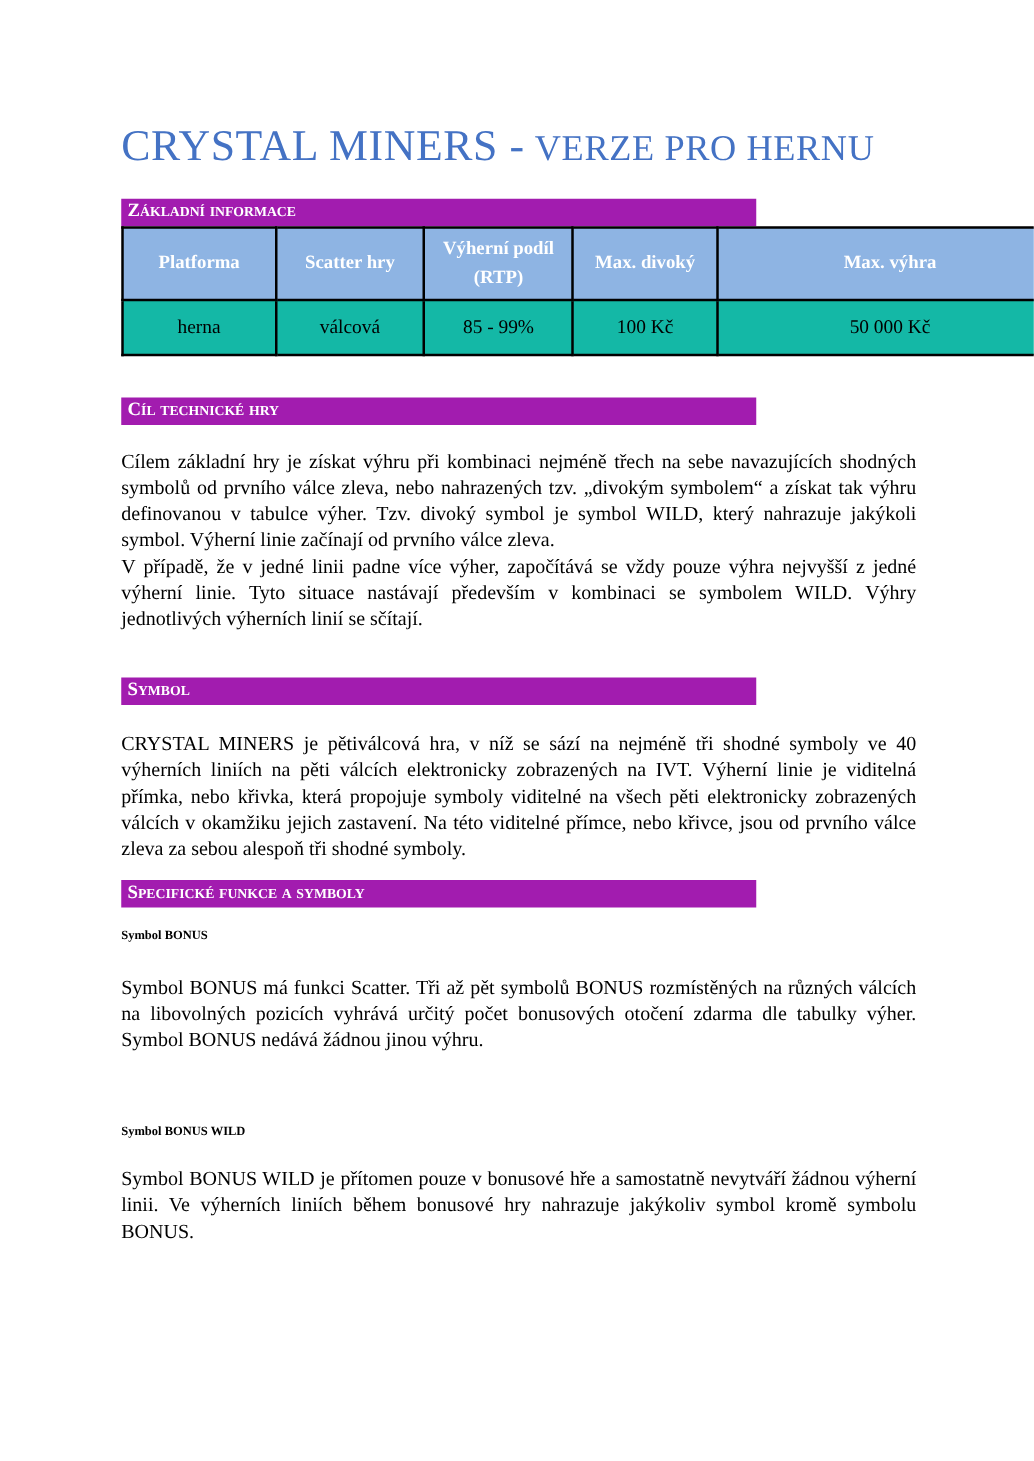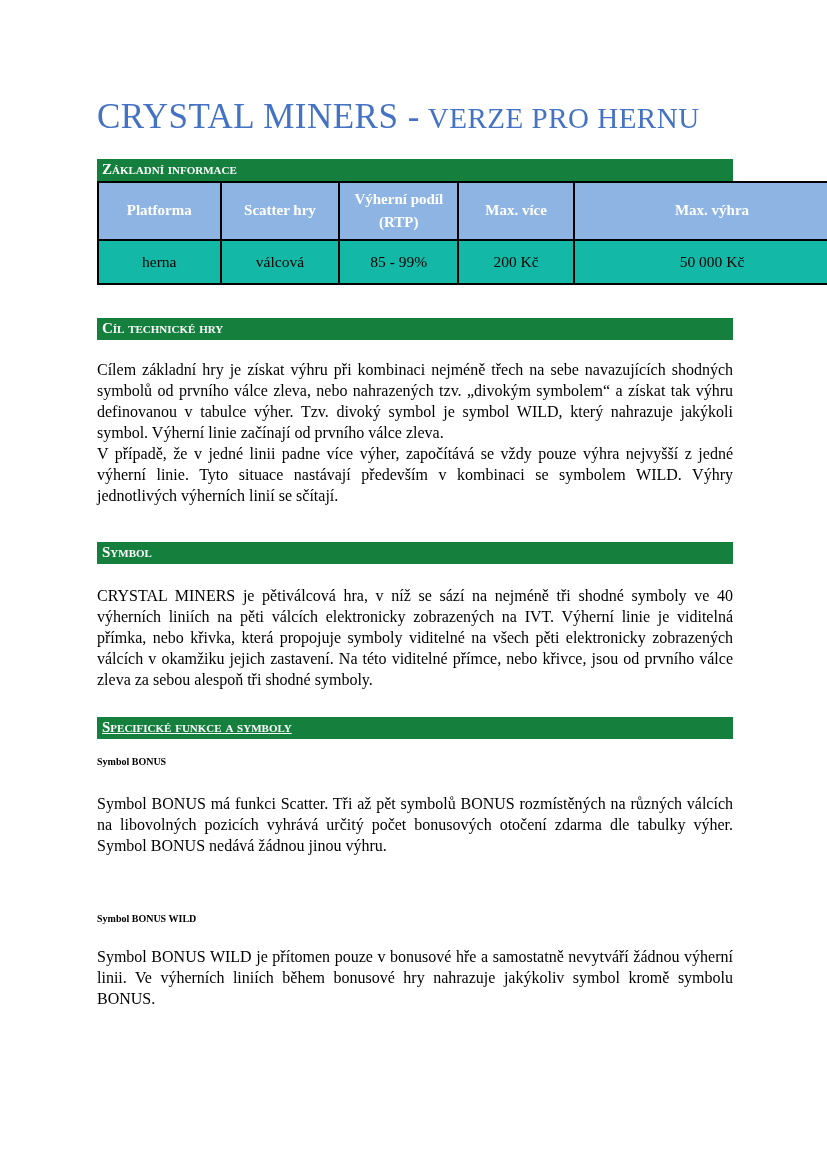--- a/index.html
+++ b/index.html
@@ -23,32 +23,32 @@
     font-weight: normal;
     white-space: nowrap;
     margin-bottom: 22px;
     line-height: 1.1;
   }
   .doc-title .t1 { font-size: 35px; letter-spacing: 0.5px; }
   .doc-title .t2 { font-size: 29px; letter-spacing: 0.5px; }
 
   
   .section-bar {
-    background: #15803d;
+    background: #a21caf;
     color: #ffffff;
     font-weight: bold;
     font-variant: small-caps;
     font-size: 15px;
     line-height: 16px;
     padding: 2px 4px 4px 5px;
-    width: 636px;
+    width: 508px;
   }
   .bar-goal    { margin-top: 33px; }
   .bar-popis   { margin-top: 36px; }
-  .bar-specific{ margin-top: 27px; text-decoration: underline; }
+  .bar-specific{ margin-top: 14px; }
 
   
   table.info-table {
     border-collapse: collapse;
     width: 754px;
     table-layout: fixed;
     text-align: center;
   }
   table.info-table th, table.info-table td {
     border: 2px solid #000000;
@@ -110,30 +110,30 @@
         <col class="col-2">
         <col class="col-3">
         <col class="col-4">
         <col class="col-5">
     </colgroup>
     <thead>
       <tr>
         <th>Platforma</th>
         <th>Scatter hry</th>
         <th>Výherní podíl (RTP)</th>
-        <th>Max. více</th>
+        <th>Max. divoký</th>
         <th>Max. výhra</th>
       </tr>
     </thead>
     <tbody>
       <tr>
         <td>herna</td>
         <td>válcová</td>
         <td>85 - 99%</td>
-        <td>200 Kč</td>
+        <td>100 Kč</td>
         <td>50 000 Kč</td>
       </tr>
     </tbody>
   </table>
 
   <div class="section-bar bar-goal">Cíl technické hry</div>
   <p class="body-text p-goal-1">Cílem základní hry je získat výhru při kombinaci nejméně třech na sebe navazujících shodných symbolů od prvního válce zleva, nebo nahrazených tzv. „divokým symbolem“ a získat tak výhru definovanou v tabulce výher. Tzv. divoký symbol je symbol WILD, který nahrazuje jakýkoli symbol. Výherní linie začínají od prvního válce zleva.</p>
   <p class="body-text p-goal-2">V případě, že v jedné linii padne více výher, započítává se vždy pouze výhra nejvyšší z jedné výherní linie. Tyto situace nastávají především v kombinaci se symbolem WILD. Výhry jednotlivých výherních linií se sčítají.</p>
 
   <div class="section-bar bar-popis">Symbol</div>

